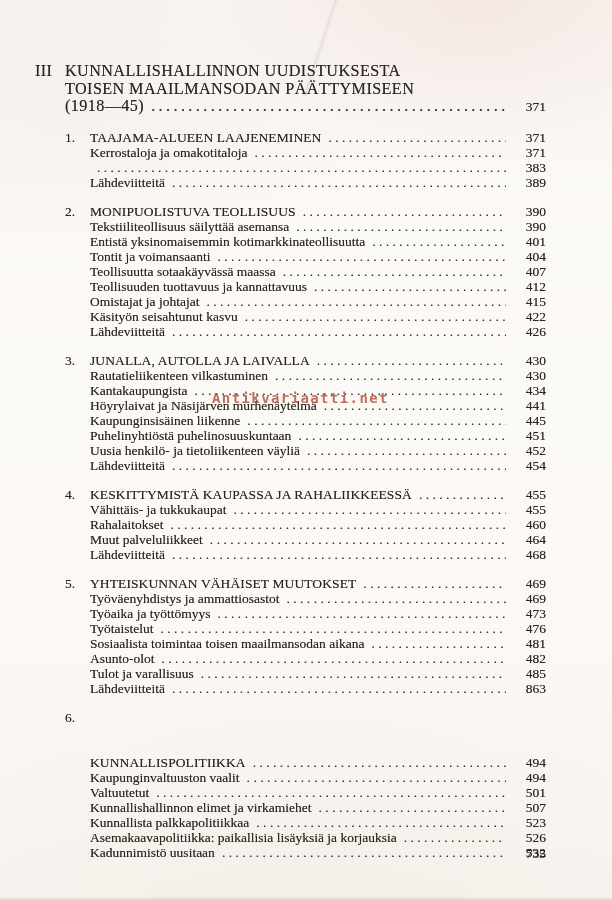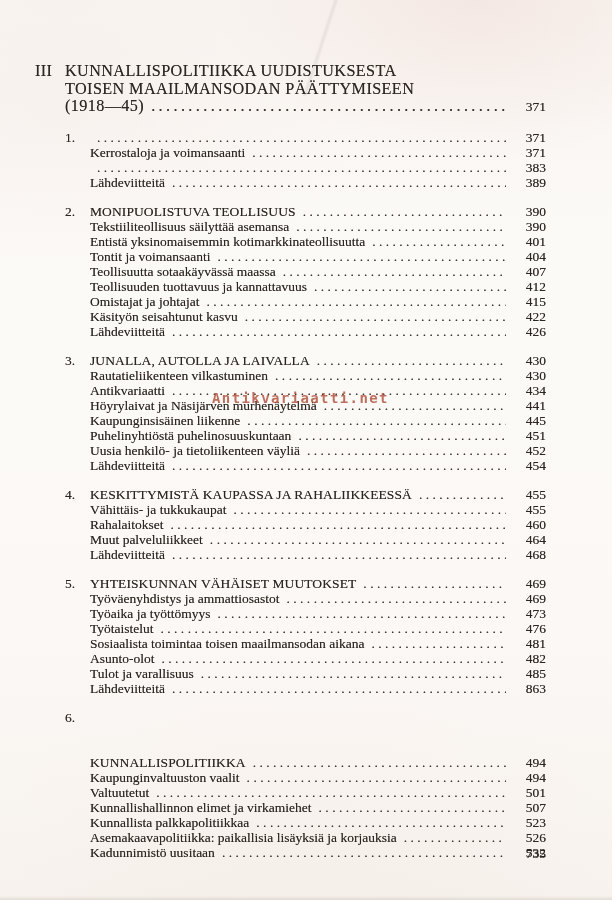--- a/index.html
+++ b/index.html
@@ -70,39 +70,40 @@
 </head>
 <body>
 
 <div class="scan">
   <div class="toc">
 
     <div class="chapter">
       <div class="ch-row">
         <span class="ch-num">III</span>
         <div class="ch-body">
-          <div class="ch-line">KUNNALLISPOLITIIKKA UUDISTUKSESTA</div>
+          <div class="ch-line">KUNNALLISHALLINNON UUDISTUKSESTA</div>
           <div class="ch-line">TOISEN MAAILMANSODAN PÄÄTTYMISEEN</div>
           <div class="ch-dotrow">
             <span>(1918—45)</span>
             <span class="leader">......................................................................................................................................................</span>
             <span class="pg">371</span>
           </div>
         </div>
       </div>
     </div>
 
     <div class="sec">
       <div class="row sec-row">
         <span class="sec-num">1.</span>
+        <span class="sec-title">TAAJAMA-ALUEEN LAAJENEMINEN</span>
         <span class="leader">......................................................................................................................................................</span>
         <span class="pg">371</span>
       </div>
       <div class="row item-row">
-        <span>Kerrostaloja ja voimansaanti</span>
+        <span>Kerrostaloja ja omakotitaloja</span>
         <span class="leader">......................................................................................................................................................</span>
         <span class="pg">371</span>
       </div>
       <div class="row item-row">
         <span class="leader">......................................................................................................................................................</span>
         <span class="pg">383</span>
       </div>
       <div class="row item-row">
         <span>Lähdeviitteitä</span>
         <span class="leader">......................................................................................................................................................</span>
@@ -165,21 +166,21 @@
         <span class="sec-title">JUNALLA, AUTOLLA JA LAIVALLA</span>
         <span class="leader">......................................................................................................................................................</span>
         <span class="pg">430</span>
       </div>
       <div class="row item-row">
         <span>Rautatieliikenteen vilkastuminen</span>
         <span class="leader">......................................................................................................................................................</span>
         <span class="pg">430</span>
       </div>
       <div class="row item-row">
-        <span>Antikvariaatti</span>
+        <span>Kantakaupungista</span>
         <span class="leader">......................................................................................................................................................</span>
         <span class="pg">434</span>
       </div>
       <div class="row item-row">
         <span>Höyrylaivat ja Näsijärven murhenäytelmä</span>
         <span class="leader">......................................................................................................................................................</span>
         <span class="pg">441</span>
       </div>
       <div class="row item-row">
         <span>Kaupunginsisäinen liikenne</span>

